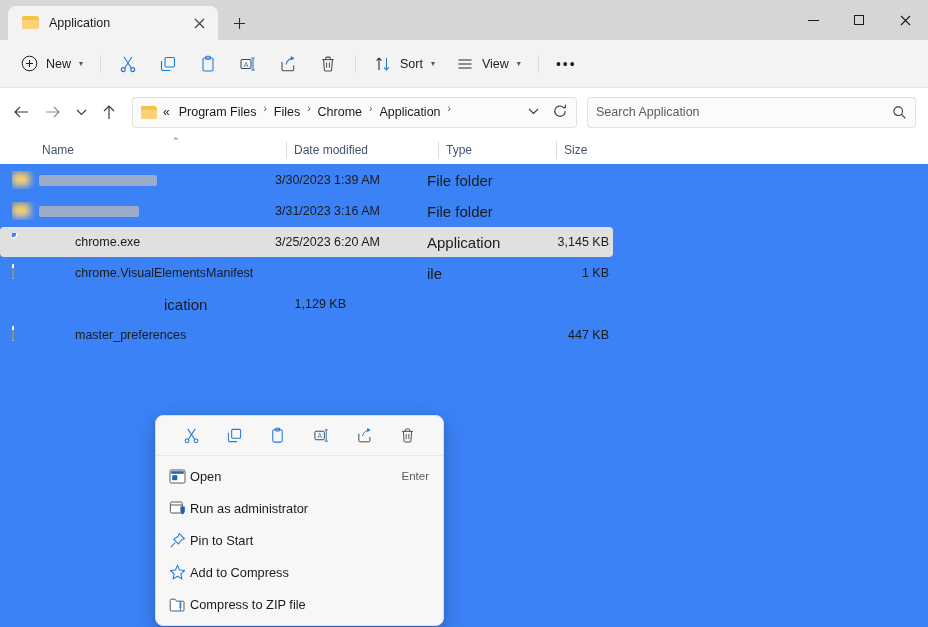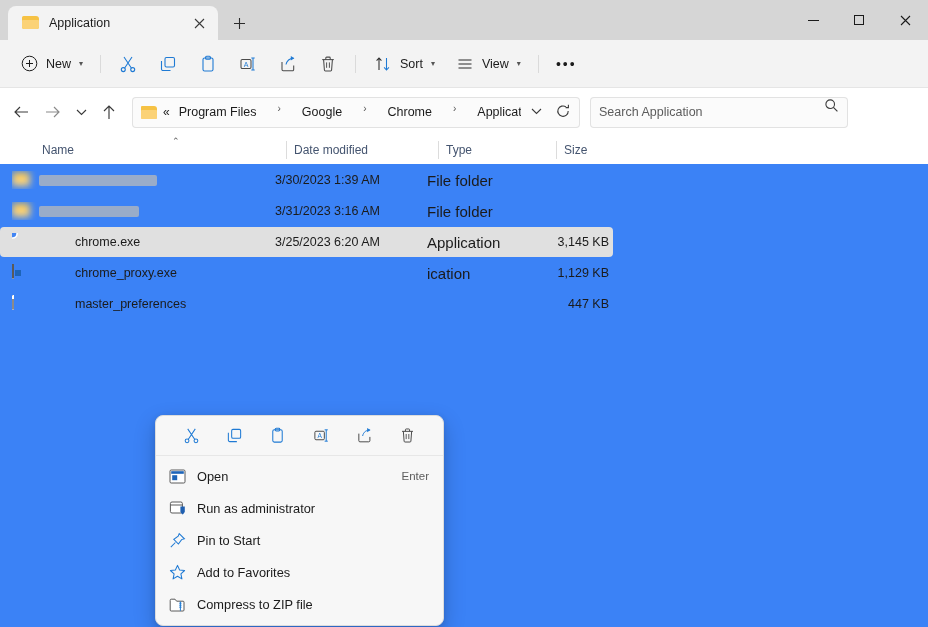--- a/index.html
+++ b/index.html
@@ -84,29 +84,29 @@
   }
   .navbtn.small { width: 22px; }
   .pathbox {
     flex: 1; height: 31px; border: 1px solid #dededede; background: #fbfbfb;
     border-radius: 4px; display: flex; align-items: center; padding: 0 4px 0 8px;
     gap: 4px; margin-left: 6px; max-width: 448px;
   }
   .pathbox .pfolder { width: 16px; height: 13px; position: relative; flex: 0 0 16px; }
   .pathbox .pfolder .b { position: absolute; inset: 0; background: #f6c244; border-radius: 1px 3px 2px 2px; }
   .pathbox .pfolder .f { position: absolute; left: 0; top: 4px; width: 16px; height: 9px; background: #fbd277; border-radius: 1px; }
-  .crumbs { display: flex; align-items: flex-start; flex: 1; gap: 15px; overflow: hidden; }
+  .crumbs { display: flex; align-items: flex-start; flex: 1; gap: 1px; overflow: hidden; }
   .crumb { font-size: 12.5px; color: #1b1b1b; padding: 2px 5px; border-radius: 3px; white-space: nowrap; }
   .crumb-sep { font-size: 10px; color: #555; padding: 0 1px; }
   .crumb-prefix { font-size: 12px; color: #1b1b1b; padding-left: 2px; }
   .pb-chev { width: 22px; text-align: center; font-size: 9px; color: #444; }
   .pb-refresh { width: 24px; text-align: center; font-size: 13px; color: #444; }
   .searchbox {
-    width: 258px; height: 31px; border: 1px solid #dededede; background: #fbfbfb;
-    border-radius: 4px; display: flex; padding: 0 8px;
+    width: 329px; height: 31px; border: 1px solid #dededede; background: #fbfbfb;
+    border-radius: 4px; display: flex; align-items: center; padding: 0 8px;
     margin-left: 8px;
   }
   .searchbox input {
     flex: 1; border: 0; outline: 0; background: transparent;
     font-family: "Liberation Sans", sans-serif; font-size: 12.5px; color: #1b1b1b;
   }
   .searchbox input::placeholder { color: #5c5c5c; }
 
   
   .colheaders {
@@ -191,21 +191,21 @@
     height: 40px; display: flex; align-items: center; justify-content: space-around;
     padding: 0 14px; border-bottom: 1px solid #e7e7e7;
   }
   .ctx-tb-btn {
     width: 32px; height: 30px; border-radius: 4px; display: flex;
     align-items: center; justify-content: center;
   }
   .ctx-items { padding: 4px 4px 5px 4px; }
   .ctx-item {
     height: 32px; display: flex; align-items: center; border-radius: 5px;
-    padding: 0 10px 0 8px; gap: 11px; font-size: 12.8px; color: #1b1b1b;
+    padding: 0 10px 0 8px; gap: 4px; font-size: 12.8px; color: #1b1b1b;
     position: relative;
   }
   .ctx-ico { width: 18px; height: 18px; flex: 0 0 18px; display: flex; align-items: center; justify-content: center; }
   .ctx-label { flex: 1; white-space: nowrap; }
   .ctx-accel { font-size: 11.5px; color: #5d5d5d; }
 
   svg { display: block; }
 </style>
 </head>
 <body>
@@ -367,21 +367,21 @@
 
     <div class="pathbox">
       <span class="pfolder">
           <span class="b"></span>
           <span class="f"></span>
         </span>
       <span class="crumb-prefix">«</span>
       <div class="crumbs">
         <span class="crumb">Program Files</span>
         <span class="crumb-sep">›</span>
-        <span class="crumb">Google</span>
+        <span class="crumb">Files</span>
         <span class="crumb-sep">›</span>
         <span class="crumb">Chrome</span>
         <span class="crumb-sep">›</span>
         <span class="crumb">Application</span>
         <span class="crumb-sep">›</span>
       </div>
       <span class="pb-chev">
         <svg width="11" height="8" viewBox="0 0 11 8" style="display:inline-block">
             <path d="M1 2 L5.5 6.4 L10 2" stroke="#3a3a3a" stroke-width="1.05" fill="none"></path>
           </svg>
@@ -453,26 +453,31 @@
     <div class="frow selected">
       <div class="f-name">
         <span class="f-icon"><span class="ic-chrome"></span></span>
         <span class="f-label">chrome.exe</span>
       </div>
       <div class="f-date">3/25/2023 6:20 AM</div>
       <div class="f-type">Application</div>
       <div class="f-size">3,145 KB</div>
     </div>
 
-
     <div class="frow">
       <div class="f-name">
-        <span class="f-icon"><span class="ic-app"></span></span>
-        <span class="f-label">chrome_proxy.exe</span>
-      </div>
+        <span class="f-icon"><span class="ic-doc"></span></span>
+        <span class="f-label">chrome.VisualElementsManifest</span>
+      </div>
+      <div class="f-date"></div>
+      <div class="f-type">ile</div>
+      <div class="f-size">1 KB</div>
+    </div>
+
+    <div class="frow">
       <div class="f-date"></div>
       <div class="f-type">ication</div>
       <div class="f-size">1,129 KB</div>
     </div>
 
     <div class="frow">
       <div class="f-name">
         <span class="f-icon"><span class="ic-doc"></span></span>
         <span class="f-label">master_preferences</span>
       </div>
@@ -575,21 +580,21 @@
           <span class="ctx-label">Pin to Start</span>
           <span class="ctx-accel"></span>
         </div>
 
         <div class="ctx-item">
           <span class="ctx-ico">
             <svg width="17" height="17" viewBox="0 0 17 17">
                 <path d="M8.5 1.4 L10.6 6 L15.6 6.5 L11.9 9.9 L12.9 14.9 L8.5 12.3 L4.1 14.9 L5.1 9.9 L1.4 6.5 L6.4 6 Z" stroke="#1f7ad4" stroke-width="1.05" fill="none" stroke-linejoin="round"></path>
               </svg>
           </span>
-          <span class="ctx-label">Add to Favorites</span>
+          <span class="ctx-label">Add to Compress</span>
           <span class="ctx-accel"></span>
         </div>
 
         <div class="ctx-item">
           <span class="ctx-ico">
             <svg width="17" height="15" viewBox="0 0 17 15">
                 <path d="M1.2 3.6 V13 a1 1 0 0 0 1 1 H14 a1 1 0 0 0 1 -1 V5.2 a1 1 0 0 0 -1 -1 H7.6 L6 2.2 H2.2 a1 1 0 0 0 -1 1 Z" stroke="#5a5a5a" stroke-width="1" fill="#fff"></path>
                 <path d="M11.4 4.6 V13.8" stroke="#1f7ad4" stroke-width="1"></path>
                 <path d="M10.2 6.2 H12.6 M10.2 8.2 H12.6 M10.2 10.2 H12.6" stroke="#1f7ad4" stroke-width=".9"></path>
               </svg>

